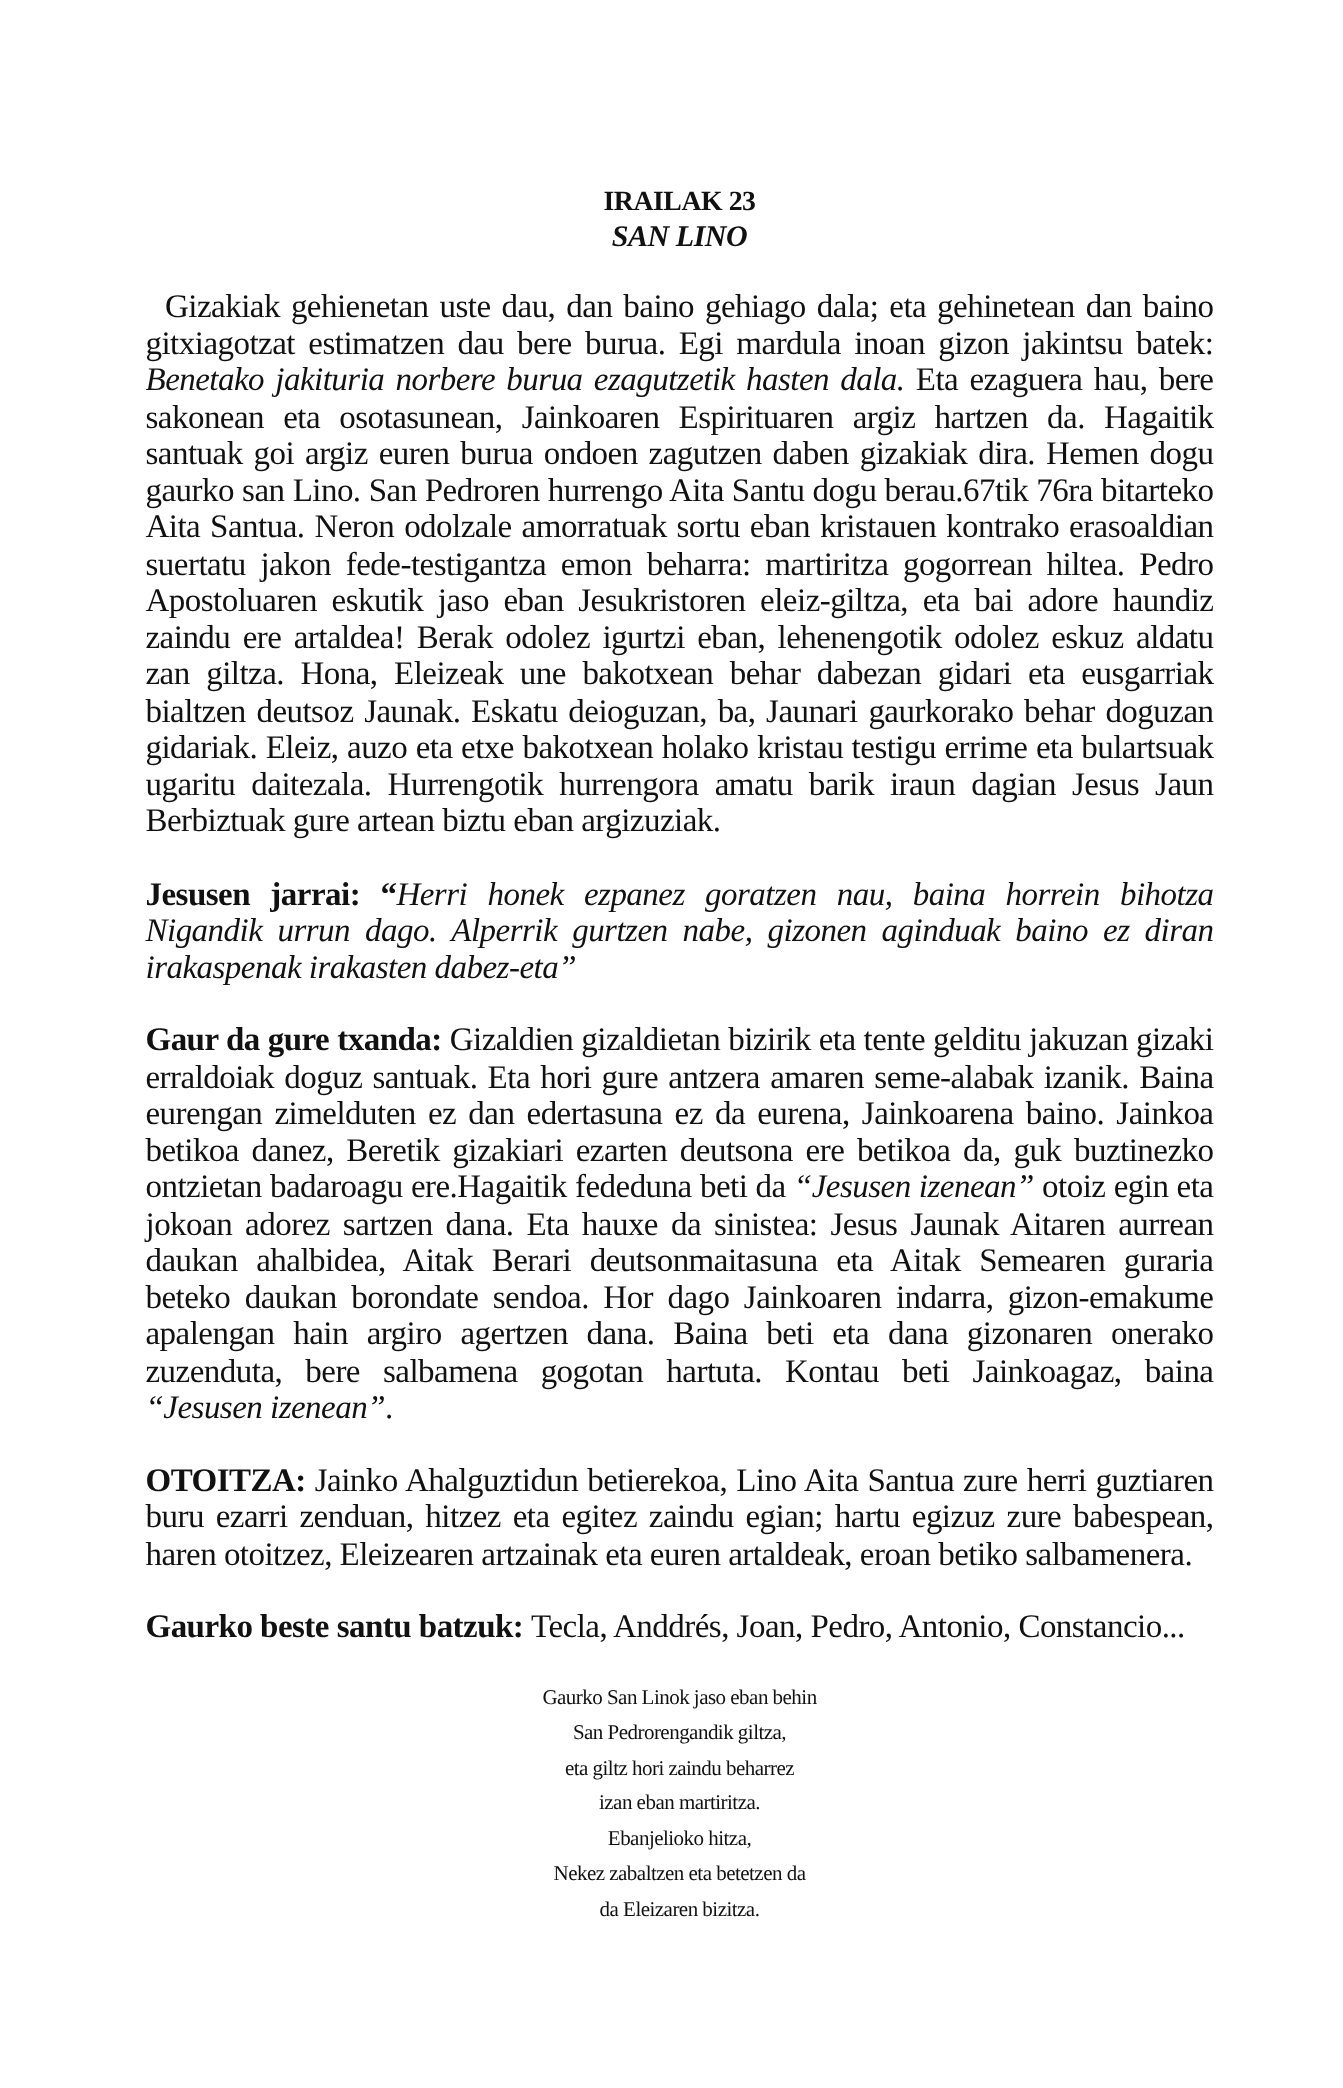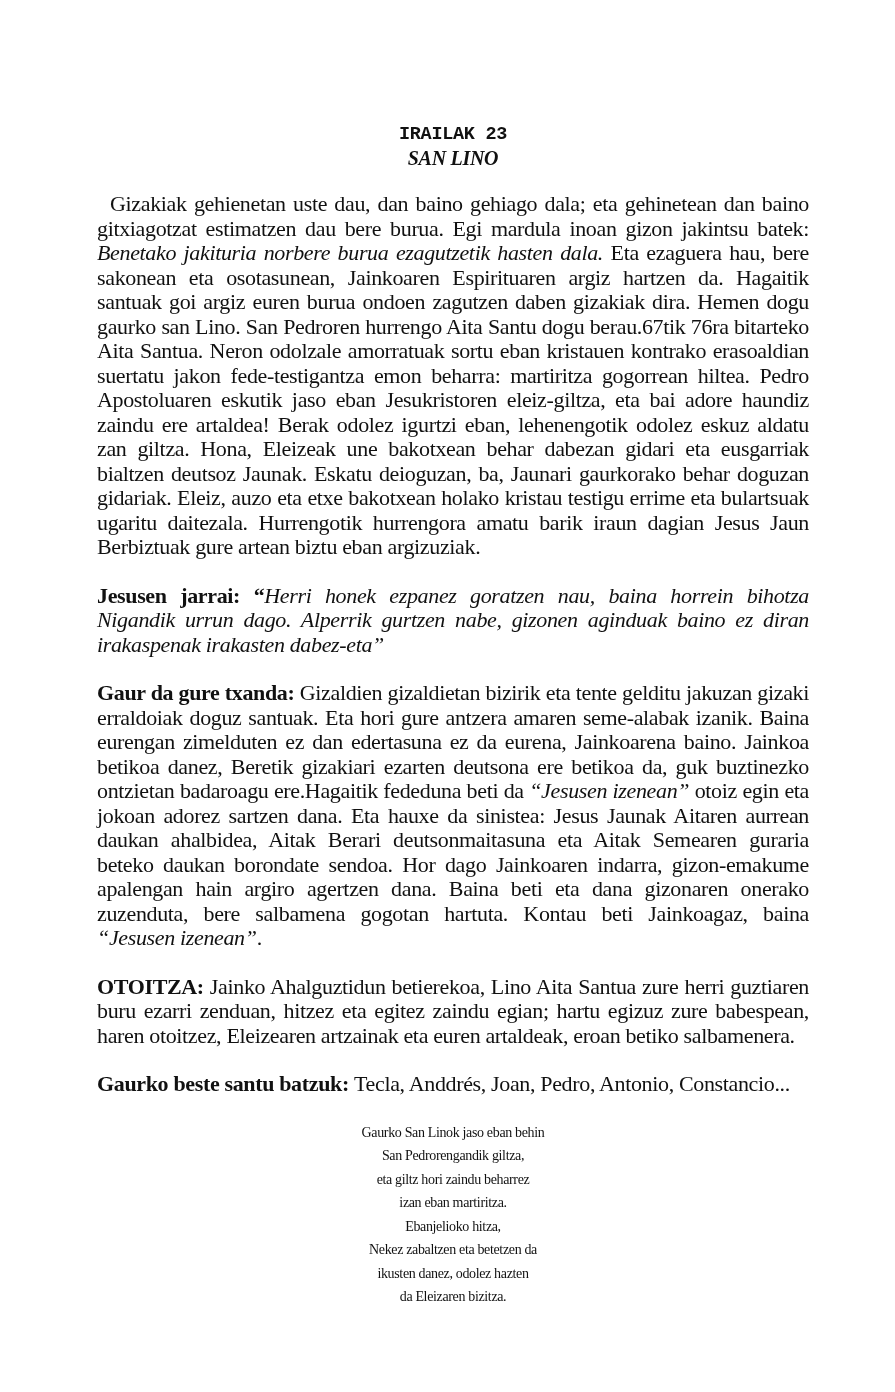--- a/index.html
+++ b/index.html
@@ -6,21 +6,21 @@
   body {
     width: 895px; height: 1392px; position: relative; overflow: hidden;
     font-family: "Liberation Serif", "DejaVu Serif", serif;
     color: #111111;
   }
   .page {
     position: absolute; left: 97px; top: 124px; width: 712px;
   }
   .title {
     text-align: center; font-weight: bold; font-size: 18.5px;
-    line-height: 22px; margin: 0; letter-spacing: -0.3px; font-family: Liberation Mono, monospace;
+    line-height: 22px; margin: 0; letter-spacing: -0.3px;
   }
   .subtitle {
     text-align: center; font-style: italic; font-size: 20px;
     line-height: 24px; margin: 0 0 22px 0; letter-spacing: -0.3px;
   }
   p {
     margin: 0; font-size: 22px; line-height: 24.5px;
     text-align: justify; letter-spacing: -0.35px;
   }
   p.indent { text-indent: 13px; }
@@ -58,16 +58,15 @@
 
   <p><span class="b">Gaurko beste santu batzuk: </span><span>Tecla, Anddrés, Joan, Pedro, Antonio, Constancio...</span></p>
 
   <div class="poem">
     <div>Gaurko San Linok jaso eban behin</div>
     <div>San Pedrorengandik giltza,</div>
     <div>eta giltz hori zaindu beharrez</div>
     <div>izan eban martiritza.</div>
     <div>Ebanjelioko hitza,</div>
     <div>Nekez zabaltzen eta betetzen da</div>
-    <div>ikusten danez, odolez hazten</div>
     <div>da Eleizaren bizitza.</div>
   </div>
 </div>
 
 </body></html>

